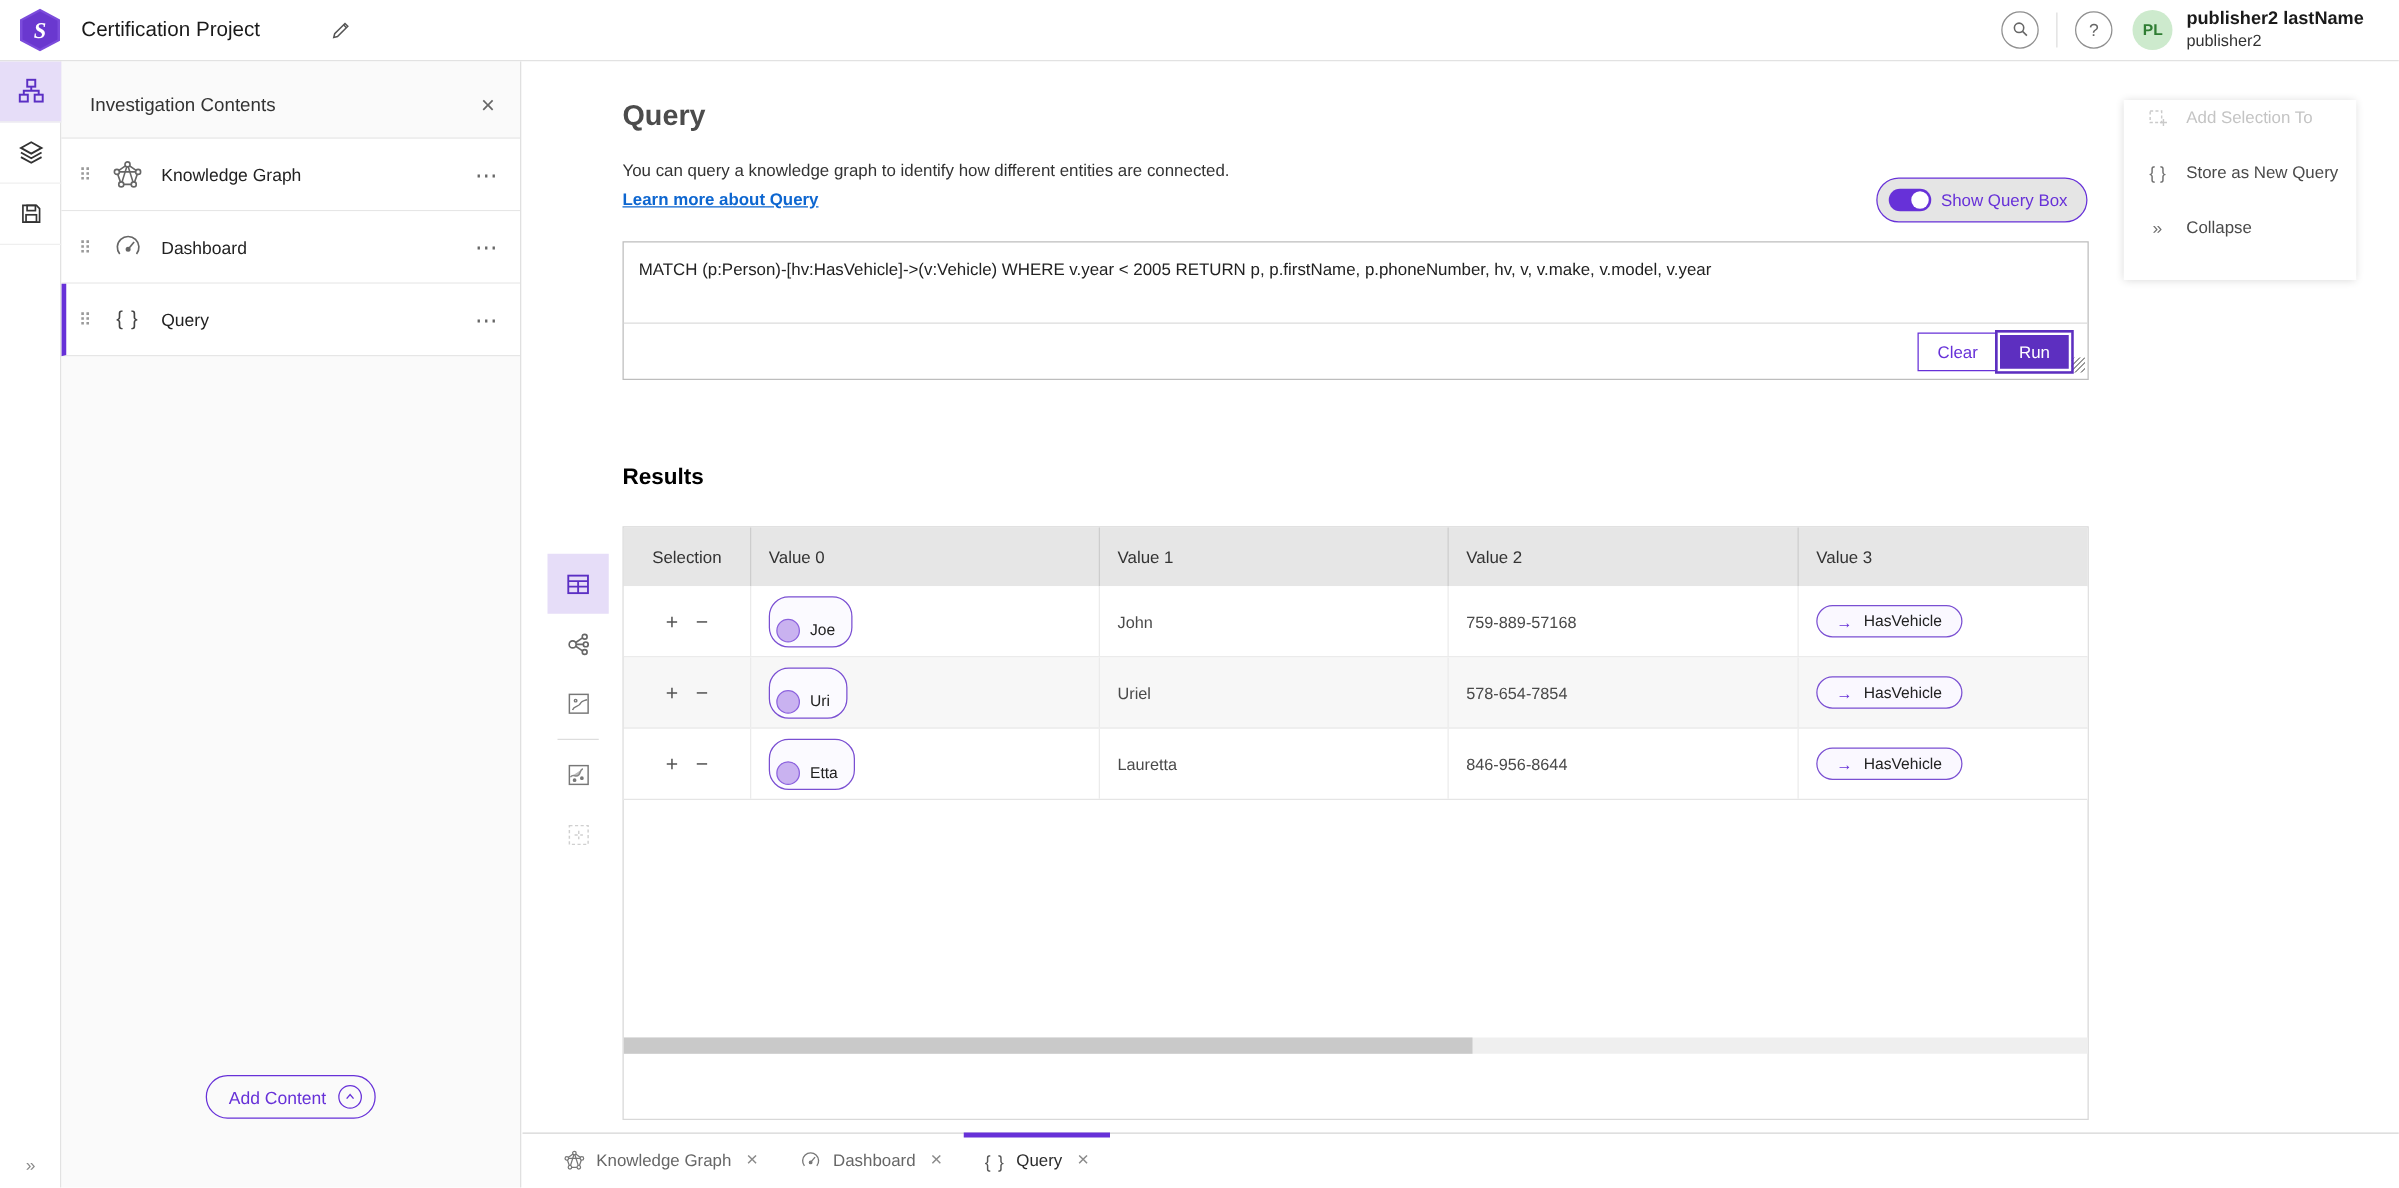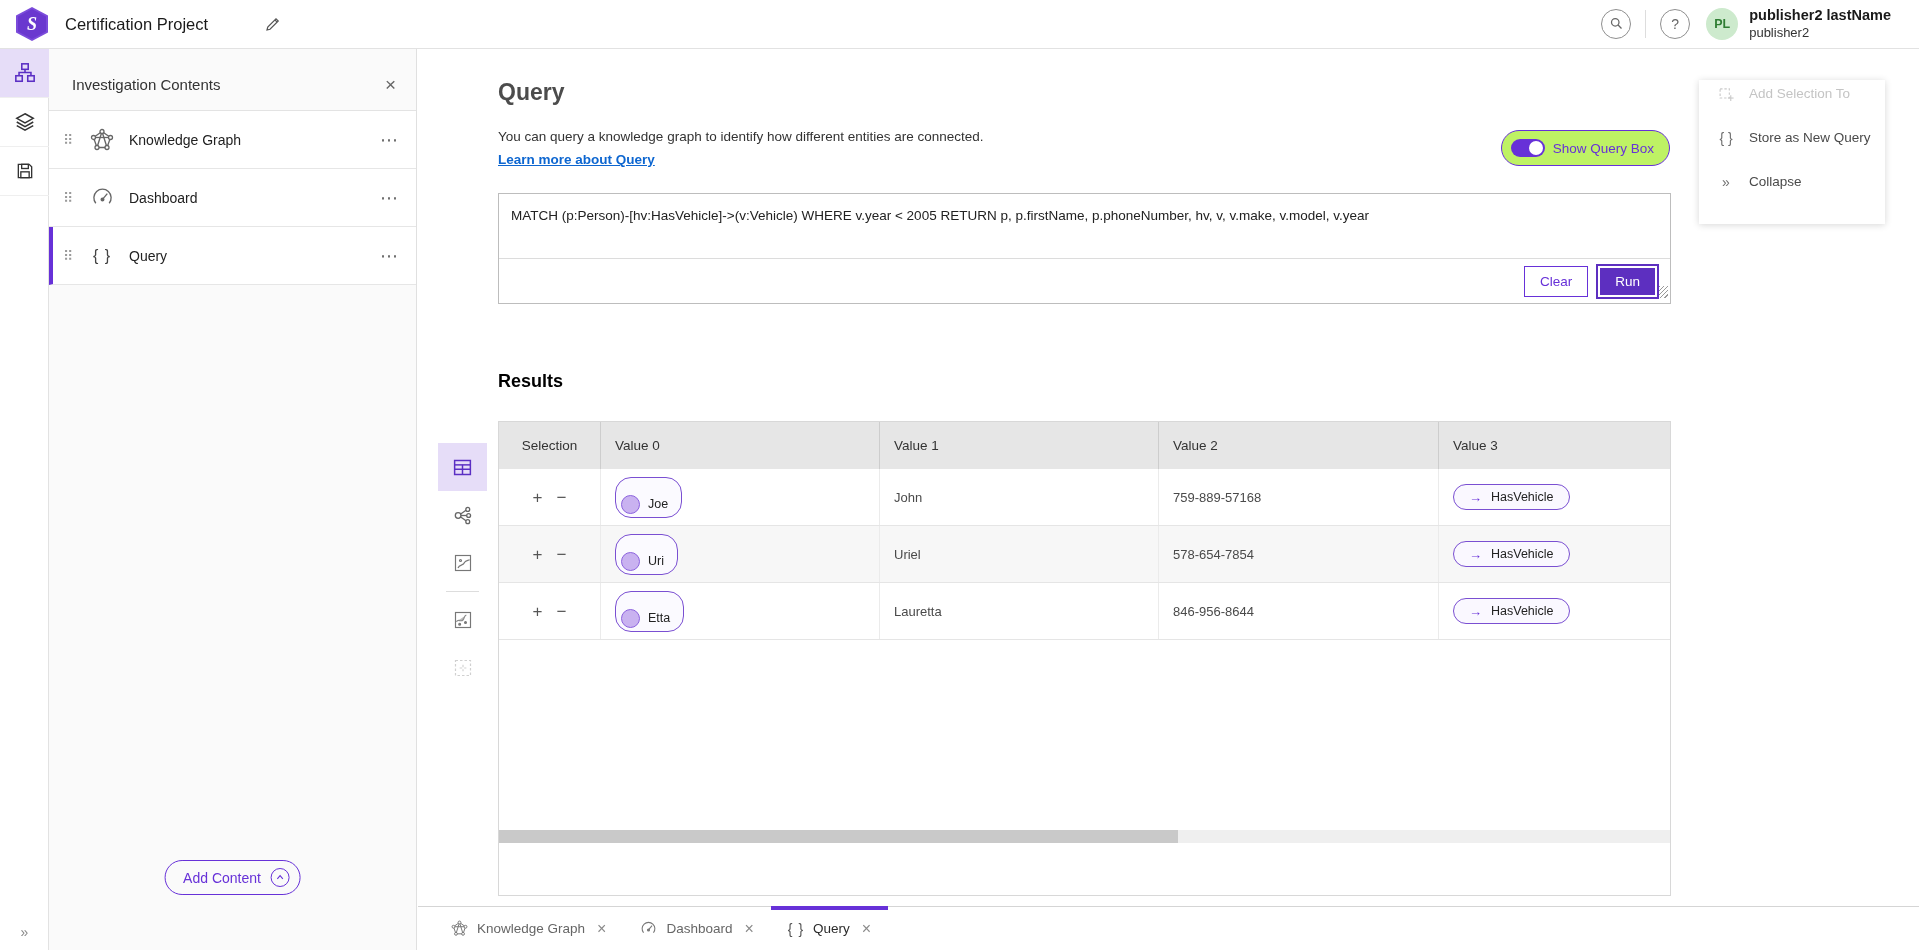--- a/index.html
+++ b/index.html
@@ -55,36 +55,36 @@
                  padding:7px 10px 7px 18px; cursor:pointer; white-space:nowrap; }
   .chev-circle { width:19px; height:19px; border:1.5px solid #6731d8; border-radius:50%;
                  display:flex; align-items:center; justify-content:center; }
 
   
   .main { position:absolute; left:418px; top:49px; right:0; bottom:44px; background:#fff; }
   .q-heading { position:absolute; left:80px; top:30px; font-size:23px; font-weight:bold; color:#4c4c4c; }
   .q-desc { position:absolute; left:80px; top:80px; font-size:13.5px; color:#333; }
   .q-link { position:absolute; left:80px; top:103px; font-size:13.5px; font-weight:bold;
             color:#0d66d0; text-decoration:underline; cursor:pointer; }
-  .toggle-pill { position:absolute; top:81px; right:249px; display:inline-flex; align-items:center;
+  .toggle-pill { position:absolute; top:93px; right:249px; display:inline-flex; align-items:center;
                  gap:8px; border:1.5px solid #6731d8; border-radius:20px; padding:8px 15px 8px 9px;
-                 cursor:pointer; background:#bef264; }
+                 cursor:pointer; background:#e5e5e5; }
   .toggle-track { width:34px; height:18px; border-radius:9px; background:#6731d8; position:relative; }
   .toggle-knob { position:absolute; right:2px; top:2px; width:14px; height:14px; border-radius:50%; background:#fff; }
   .toggle-label { font-size:13.5px; color:#6731d8; }
 
   .query-box { position:absolute; left:80px; top:144px; width:1173px; height:111px;
                border:1px solid #bdbdbd; background:#fff; }
   .query-textarea { width:100%; height:101px; border:none; outline:none; resize:none;
                     font-family:"Liberation Sans", sans-serif; font-size:13.5px; color:#222;
                     padding:14px 12px; background:transparent; }
   .resize-grip { position:absolute; right:2px; top:92px; width:12px; height:12px; cursor:nwse-resize;
                  background:repeating-linear-gradient(135deg, transparent 0 2px, #9a9a9a 2px 3px); }
   .qb-footer { position:absolute; left:0; right:0; bottom:0; height:45px; border-top:1px solid #dcdcdc;
-               display:flex; align-items:center; justify-content:flex-end; padding-right:10px; gap:10px; }
+               display:flex; align-items:center; justify-content:flex-end; padding-right:10px; }
   .btn-clear { border:1px solid #6731d8; background:#fff; color:#6731d8; font-size:13.5px;
                font-family:"Liberation Sans", sans-serif; padding:7px 15px; cursor:pointer; }
   .btn-run { background:#5d2fc0; border:2px solid #fff; outline:2px solid #5d2fc0; color:#fff;
              font-size:13.5px; font-family:"Liberation Sans", sans-serif; padding:6px 15px;
              margin-right:3px; cursor:pointer; }
 
   .r-heading { position:absolute; left:80px; top:322px; font-size:18px; font-weight:bold; color:#000000; }
 
   .view-switcher { position:absolute; left:20px; top:394px; width:49px; }
   .vs-item { width:49px; height:48px; display:flex; align-items:center; justify-content:center; cursor:pointer; }

